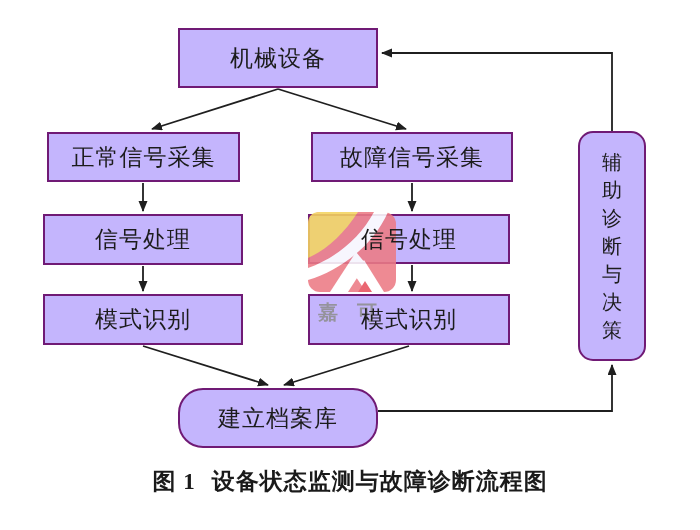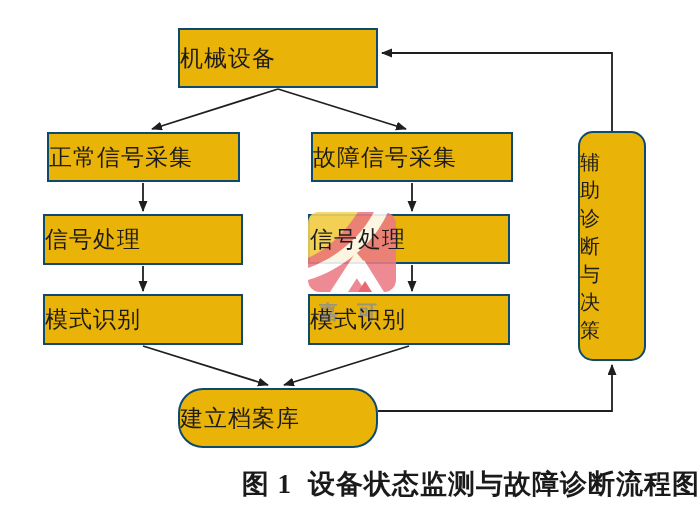--- a/index.html
+++ b/index.html
@@ -13,25 +13,25 @@
   }
   .edges {
     position: absolute;
     left: 0; top: 0;
     width: 700px; height: 530px;
     z-index: 1;
   }
   .node {
     position: absolute;
     box-sizing: border-box;
-    background: #eab308;
-    border: 2px solid #0c4a6e;
+    background: #c4b5fd;
+    border: 2px solid #701a75;
     display: flex;
     align-items: center;
-    justify-content: flex-start;
+    justify-content: center;
   }
   .node-label {
     position: relative;
     z-index: 6;
     font-size: 23px;
     letter-spacing: 1px;
     color: #1c1c1c;
     white-space: nowrap;
   }
   .node-label.vertical {
@@ -58,23 +58,23 @@
     letter-spacing: 7px;
     color: #8f8f8f;
     font-weight: bold;
     white-space: nowrap;
   }
   .caption {
     position: absolute;
     left: 0;
     top: 466px;
     width: 700px;
-    text-align: right;
+    text-align: center;
     font-weight: bold;
-    font-size: 27px;
+    font-size: 23px;
     color: #1a1a1a;
     letter-spacing: 1px;
   }
   .caption-label { margin-right: 16px; }
 </style>
 </head>
 <body>
 
 <div class="page">
 

